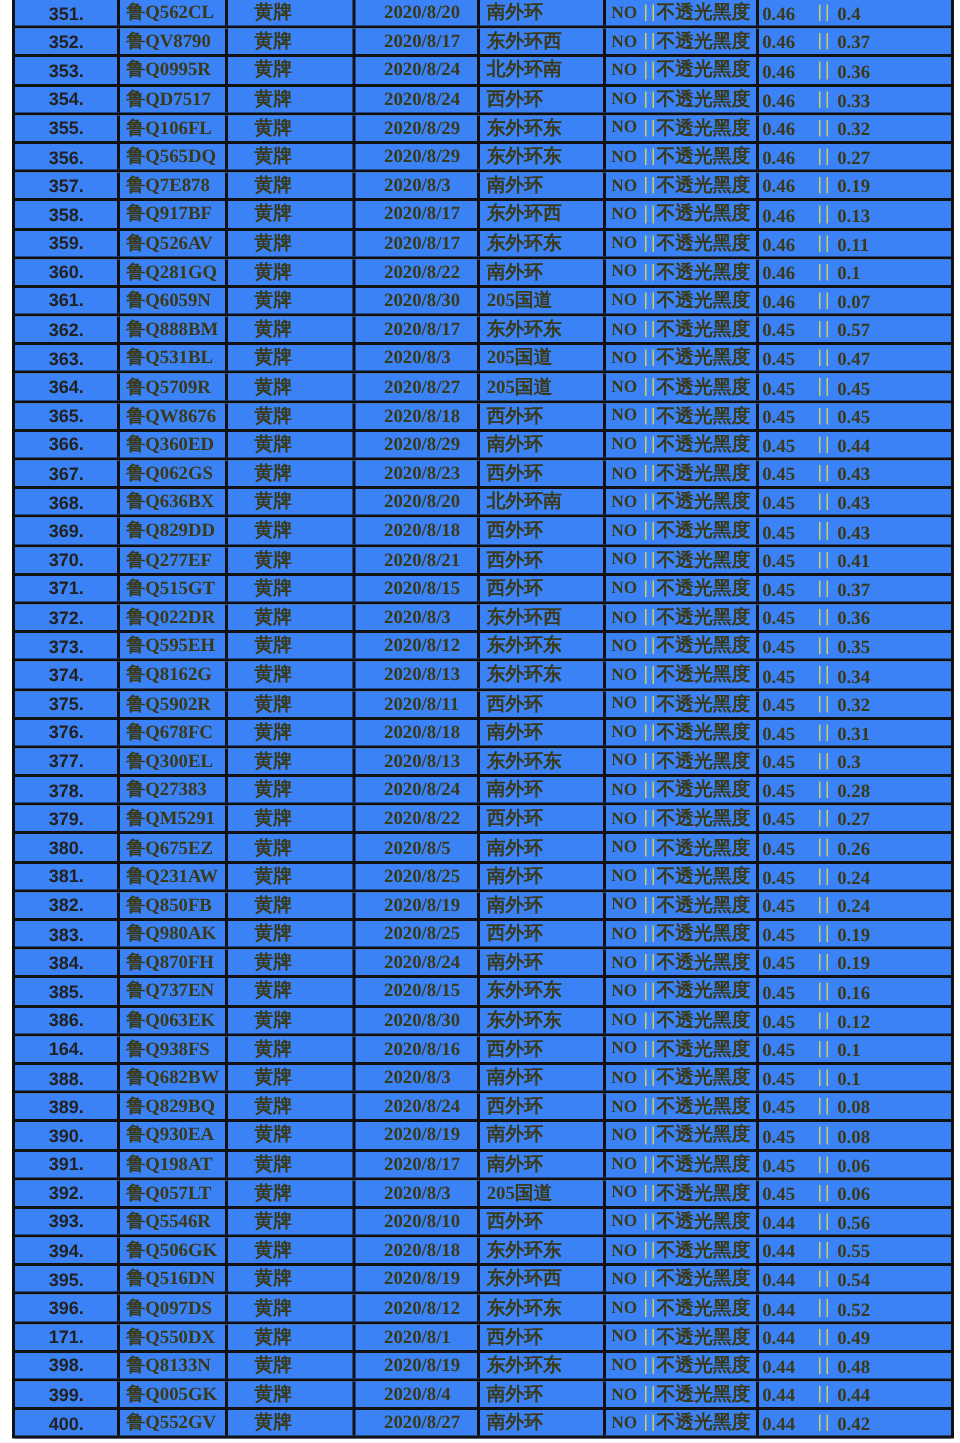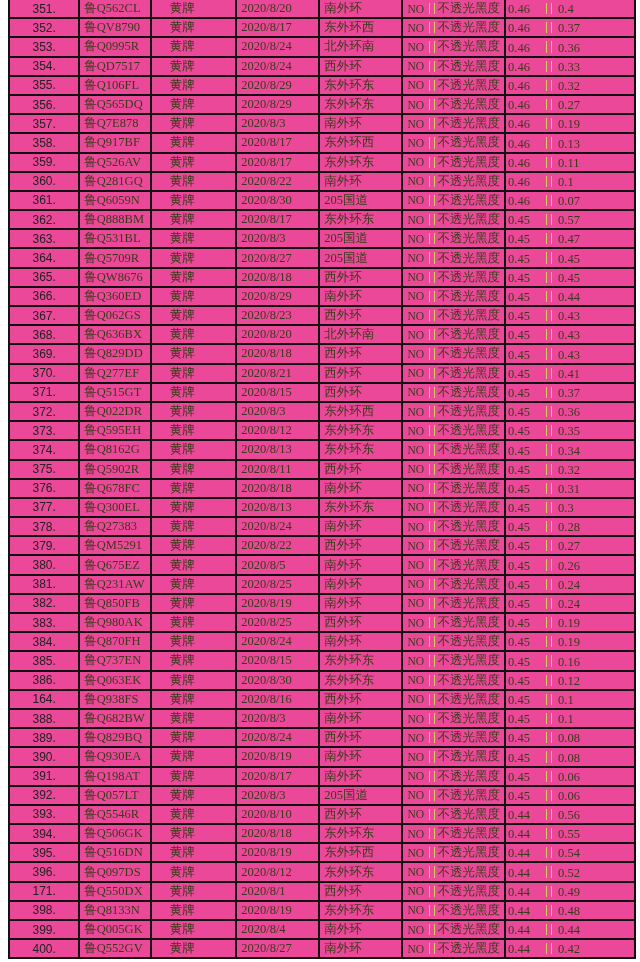--- a/index.html
+++ b/index.html
@@ -3,33 +3,33 @@
 <meta charset="utf-8">
 <style>
   html, body { margin: 0; padding: 0; background: #ffffff; }
   body { width: 640px; height: 962px; overflow: hidden; position: relative; }
   .sheet {
     position: absolute; left: 8px; top: 0; width: 624px;
     border-left: 2px solid #111; border-right: 2px solid #111;
   }
   .row {
     display: flex; height: 19.2px; box-sizing: border-box;
-    border-bottom: 2px solid #111; background: #ec4899;
+    border-bottom: 2px solid #111; background: #3b82f6; font-weight: bold;
   }
   .cell {
     box-sizing: border-box; height: 100%;
     display: flex; align-items: center;
     font-size: 12.5px; color: #3a3a1a; white-space: nowrap; overflow: hidden;
     border-right: 2px solid #111;
   }
   .cell:last-child { border-right: none; align-items: flex-end; }
   .c-idx { width: 72px; justify-content: center; font-family: "Liberation Sans", sans-serif; font-size: 12px; color: #222; }
   .c-plate { width: 73px; padding-left: 4px; font-family: "Liberation Serif", serif; }
   .c-type { width: 73px; padding-left: 4px; font-family: "Liberation Serif", serif; margin-left: 14px; }
-  .c-date { width: 85px; padding-left: 4px; font-family: "Liberation Serif", serif; }
+  .c-date { width: 85px; padding-left: 19px; font-family: "Liberation Serif", serif; }
   .c-road { width: 85px; padding-left: 4px; font-family: "Liberation Serif", serif; }
   .c-flag { width: 105px; padding-left: 4px; font-family: "Liberation Serif", serif; font-size: 11.5px; position: relative; }
   .c-flag .sep { position: absolute; left: 26px; top: 3px; bottom: 3px; width: 4px; border-left: 1px solid #cfcf60; border-right: 1px solid #cfcf60; }
   .c-flag .metric { position: absolute; right: 4px; font-size: 12.5px; }
   .c-std { width: 131px; padding-left: 2px; font-family: "Liberation Serif", serif; position: relative; border-right: none; }
   .c-std .sep { position: absolute; left: 40px; top: 3px; bottom: 3px; width: 4px; border-left: 1px solid #cfcf60; border-right: 1px solid #cfcf60; }
   .c-std .val { position: absolute; left: 52px; }
 </style>
 </head>
 <body>

